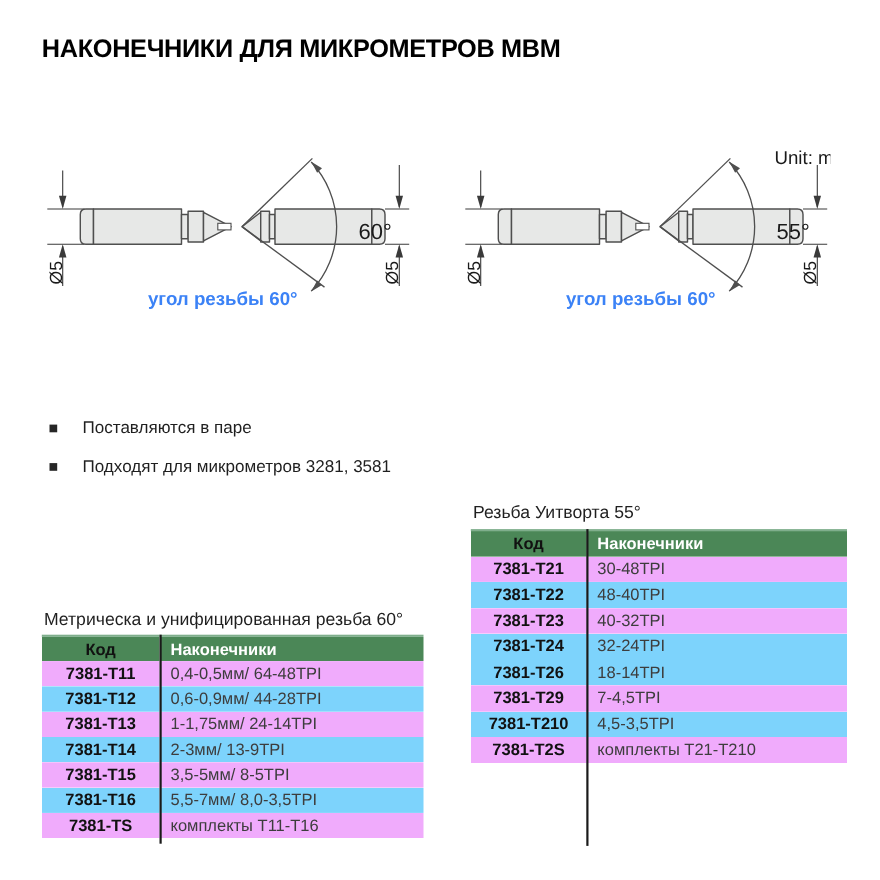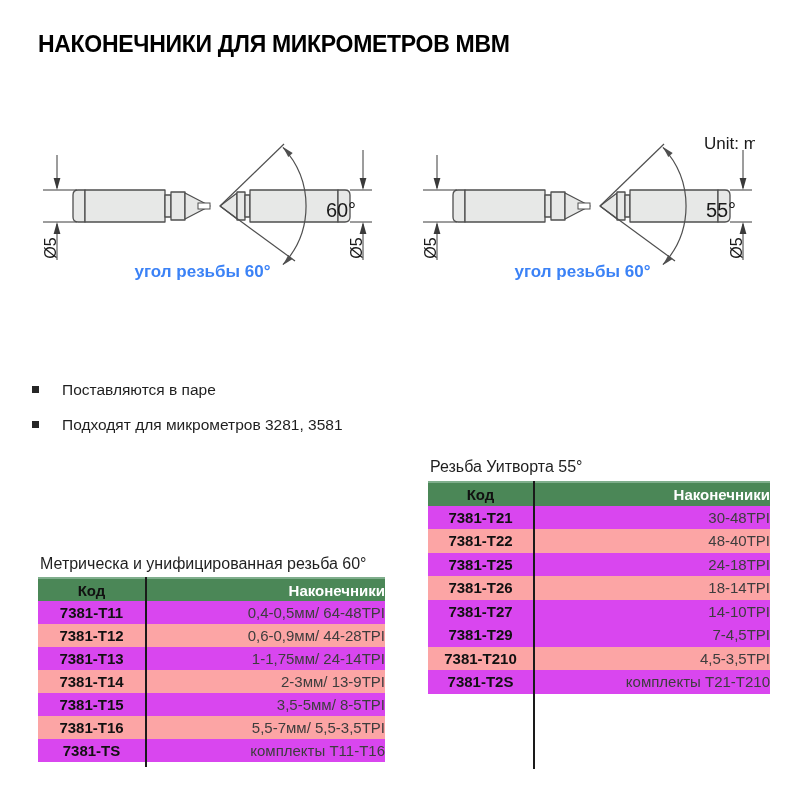--- a/index.html
+++ b/index.html
@@ -9,44 +9,44 @@
 
   .title { position:absolute; left:38px; top:31px; font-size:23px; font-weight:bold; letter-spacing:-0.3px; color:#000; }
 
   .diagram { position:absolute; width:345px; height:195px; }
   .diagram.d1 { left:30px;  top:100px; }
   .diagram.d2 { left:410px; top:100px; }
   .diagram svg { position:absolute; left:0; top:0; }
   .diag-caption { position:absolute; left:0; top:162px; width:100%; text-align:center;
                   font-size:17px; font-weight:bold; color:#3b82f6; }
 
-  .bullet { position:absolute; left:32px; display:flex; align-items:flex-start;text-align:right; }
+  .bullet { position:absolute; left:45px; display:flex; align-items:flex-start;text-align:right; }
   .bullet.b1 { top:381px; } .bullet.b2 { top:416px; }
   .bullet .sq { width:7px; height:7px; background:#262626; margin-top:5px; margin-right:23px; flex:0 0 auto; }
   .bullet .btxt { font-size:15.5px; color:#1f1f1f; }
 
   .sec-caption { position:absolute; font-size:16px; color:#1f1f1f; }
   .sec-caption.metric { left:40px;  top:555px; }
   .sec-caption.whit   { left:430px; top:458px; }
 
   .tblwrap { position:absolute; }
   .tblwrap.metric { left:38px;  top:577px; width:347px; }
   .tblwrap.whit   { left:428px; top:481px; width:342px; }
   table { width:100%; border-collapse:collapse; table-layout:fixed; }
   th, td { font-size:15px; vertical-align:middle; overflow:hidden; white-space:nowrap; }
   thead th { background:#4b8757; border-top:2px solid #7fae8c; color:#ffffff; font-weight:bold; }
   .tblwrap.metric th, .tblwrap.metric td { height:23px; }
   .tblwrap.whit   th, .tblwrap.whit   td { height:23.5px; }
   .col-code { text-align:center; font-weight:bold; color:#111; }
   .tblwrap.metric .col-code { width:107px; }
   .tblwrap.whit   .col-code { width:105px; }
-  .col-tips { text-align:right; padding-left:10px; font-weight:normal; color:#3d3d3d; }
+  .col-tips { text-align:left; padding-left:10px; font-weight:normal; color:#3d3d3d; }
   thead .col-tips { color:#fff; font-weight:bold; }
-  tr.row-dark  td { background:#d946ef; }
-  tr.row-light td { background:#fca5a5;margin-top:48px; }
+  tr.row-dark  td { background:#f0abfc; }
+  tr.row-light td { background:#7dd3fc;margin-top:48px; }
   .vdivider { position:absolute; width:1.5px; background:#1a1a1a; top:0; }
   .tblwrap.metric .vdivider { left:107px; height:190px; }
   .tblwrap.whit   .vdivider { left:105px; height:288px; }
 
   
   .dim   { stroke:#3a3a3a; stroke-width:1; }
   .dimfill { fill:#3a3a3a; stroke:none; }
   .metal { fill:#e7e8e7; stroke:#4f4f4f; stroke-width:1.3; stroke-linejoin:round; }
   .notch { fill:#ffffff; stroke:#4f4f4f; stroke-width:1; }
   .ang   { stroke:#4f4f4f; stroke-width:1.2; fill:none; }
@@ -185,30 +185,30 @@
       <tbody>
           <tr class="row-dark">
             <td class="col-code">7381-T21</td>
             <td class="col-tips">30-48TPI</td>
           </tr>
           <tr class="row-light">
             <td class="col-code">7381-T22</td>
             <td class="col-tips">48-40TPI</td>
           </tr>
           <tr class="row-dark">
-            <td class="col-code">7381-T25</td>
-            <td class="col-tips">24-18TPI</td>
+            <td class="col-code">7381-T23</td>
+            <td class="col-tips">40-32TPI</td>
+          </tr>
+          <tr class="row-light">
+            <td class="col-code">7381-T24</td>
+            <td class="col-tips">32-24TPI</td>
           </tr>
           <tr class="row-light">
             <td class="col-code">7381-T26</td>
             <td class="col-tips">18-14TPI</td>
-          </tr>
-          <tr class="row-dark">
-            <td class="col-code">7381-T27</td>
-            <td class="col-tips">14-10TPI</td>
           </tr>
           <tr class="row-dark">
             <td class="col-code">7381-T29</td>
             <td class="col-tips">7-4,5TPI</td>
           </tr>
           <tr class="row-light">
             <td class="col-code">7381-T210</td>
             <td class="col-tips">4,5-3,5TPI</td>
           </tr>
           <tr class="row-dark">
@@ -245,21 +245,21 @@
           <tr class="row-light">
             <td class="col-code">7381-T14</td>
             <td class="col-tips">2-3мм/ 13-9TPI</td>
           </tr>
           <tr class="row-dark">
             <td class="col-code">7381-T15</td>
             <td class="col-tips">3,5-5мм/ 8-5TPI</td>
           </tr>
           <tr class="row-light">
             <td class="col-code">7381-T16</td>
-            <td class="col-tips">5,5-7мм/ 5,5-3,5TPI</td>
+            <td class="col-tips">5,5-7мм/ 8,0-3,5TPI</td>
           </tr>
           <tr class="row-dark">
             <td class="col-code">7381-TS</td>
             <td class="col-tips">комплекты Т11-Т16</td>
           </tr>
         </tbody>
     </table>
     <div class="vdivider"></div>
   </div>
 

